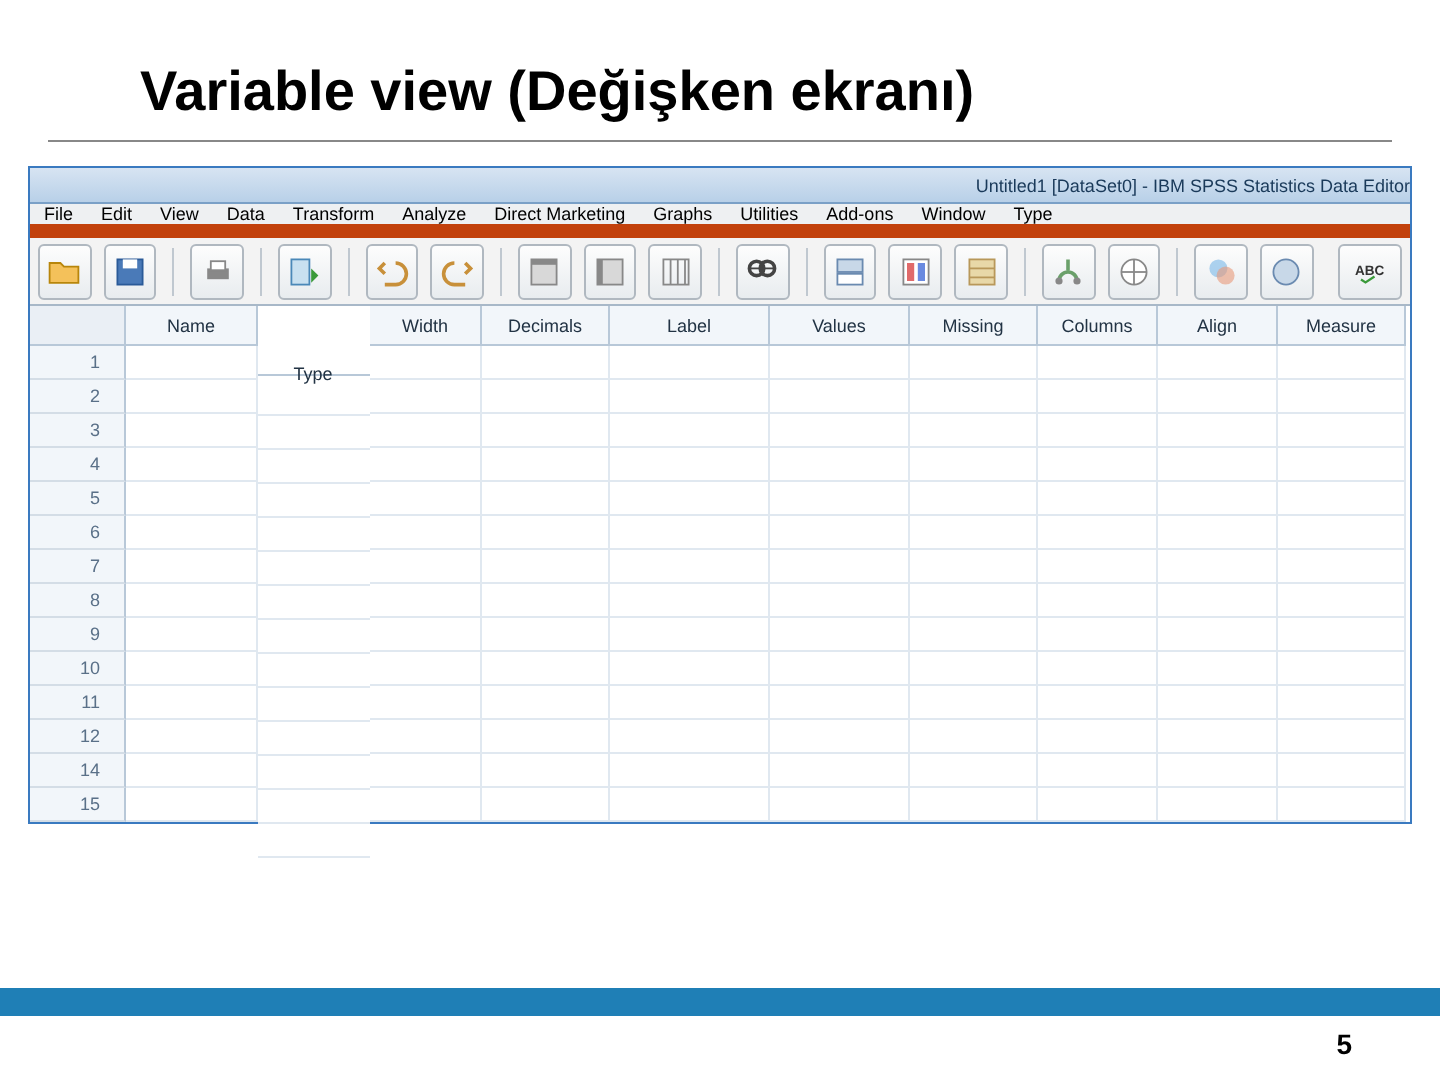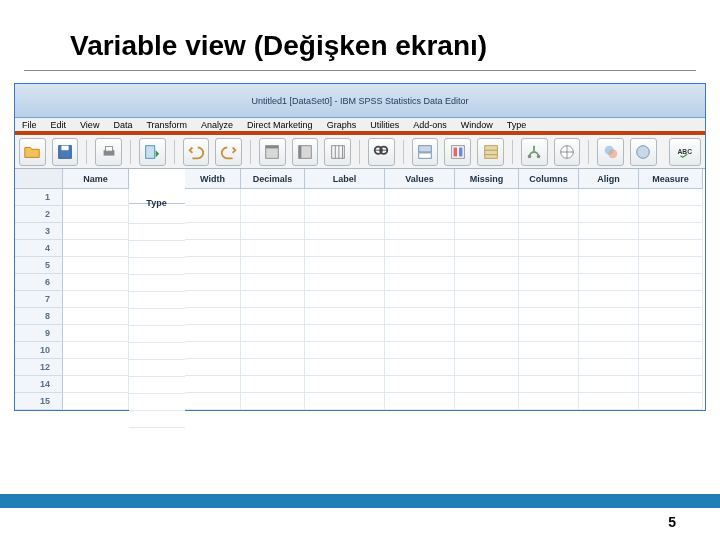--- a/index.html
+++ b/index.html
@@ -3,31 +3,31 @@
 <meta charset="utf-8">
 <style>
   * { box-sizing: border-box; margin: 0; padding: 0; }
   body { width: 720px; height: 540px; font-family: Arial, sans-serif; background: #fff; position: relative; overflow: hidden; }
   
   .slide-title { font-size: 28px; font-weight: 700; padding: 30px 0 8px 70px; color: #000; }
   .title-underline { border-bottom: 1px solid #888; margin: 0 24px 12px 24px; }
   
   .app-window { margin: 0 0 0 14px; width: 692px; border: 1px solid #3a7ac0; background: #fff; }
   
-  .titlebar { background: linear-gradient(#d7e4f2, #b8d0e8); border-bottom: 1px solid #7aa0c7; height: 34px; display: flex; align-items: center; justify-content: center; font-size: 9px; color: #1a3a5a; }
-  
-  .menubar { background: #eef0f2; border-bottom: 4px solid #c2410c; height: 17px; display: flex; align-items: center; font-size: 9px; }
+  .titlebar { background: linear-gradient(#d7e4f2, #b8d0e8); border-bottom: 1px solid #7aa0c7; height: 18px; display: flex; align-items: center; justify-content: flex-end; font-size: 9px; color: #1a3a5a; }
+  
+  .menubar { background: #eef0f2; border-bottom: 7px solid #c2410c; height: 17px; display: flex; align-items: center; font-size: 9px; }
   .menubar span { padding: 0 7px; cursor: pointer; }
   
   .toolbar { background: #f3f3f3; border-bottom: 1px solid #a8b8c8; height: 34px; display: flex; align-items: center; gap: 6px; padding: 2px 4px; }
   .tool-btn { width: 28px; height: 28px; border: 1px solid #b0b8c0; border-radius: 3px; background: linear-gradient(#fdfdfd,#e8ecef); display: flex; align-items: center; justify-content: center; cursor: pointer; }
   .tool-sep { width: 1px; height: 24px; background: #c0c8d0; margin: 0 2px; }
   .tool-btn svg { width: 18px; height: 18px; }
   
-  .grid-area { display: flex; flex-direction: column; font-weight: bold; }
+  .grid-area { display: flex; flex-direction: column; }
   .col-headers { display: flex; height: 20px; }
   .corner { width: 48px; border-right: 1px solid #b8c8d8; border-bottom: 1px solid #b8c8d8; background: #eaeff5; }
   .col-header { border-right: 1px solid #b8c8d8; border-bottom: 1px solid #b8c8d8; background: #f2f6fa; display: flex; align-items: center; justify-content: center; font-size: 9px; color: #223344; cursor: pointer; }
   
   .grid-body { display: flex; flex-direction: column; }
   .grid-row { display: flex; height: 17px; }
   .row-header { width: 48px; border-right: 1px solid #b8c8d8; border-bottom: 1px solid #d4dde6; background: #f2f6fa; display: flex; align-items: center; justify-content: flex-end; padding-right: 12px; font-size: 9px; color: #5a7088; cursor: pointer; }
   .cell { border-right: 1px solid #e0e8f0; border-bottom: 1px solid #e0e8f0; background: #fff; }
   
   .w-name { width: 66px; } .w-type { width: 56px; margin-top: 34px; } .w-width { width: 56px; } .w-dec { width: 64px; }
@@ -325,20 +325,33 @@
           <div class="cell w-width"></div>
           <div class="cell w-dec"></div>
           <div class="cell w-label"></div>
           <div class="cell w-values"></div>
           <div class="cell w-missing"></div>
           <div class="cell w-columns"></div>
           <div class="cell w-align"></div>
           <div class="cell w-measure"></div>
         </div>
         <div class="grid-row">
+          <div class="row-header">11</div>
+          <div class="cell w-name"></div>
+          <div class="cell w-type"></div>
+          <div class="cell w-width"></div>
+          <div class="cell w-dec"></div>
+          <div class="cell w-label"></div>
+          <div class="cell w-values"></div>
+          <div class="cell w-missing"></div>
+          <div class="cell w-columns"></div>
+          <div class="cell w-align"></div>
+          <div class="cell w-measure"></div>
+        </div>
+        <div class="grid-row">
           <div class="row-header">12</div>
           <div class="cell w-name"></div>
           <div class="cell w-type"></div>
           <div class="cell w-width"></div>
           <div class="cell w-dec"></div>
           <div class="cell w-label"></div>
           <div class="cell w-values"></div>
           <div class="cell w-missing"></div>
           <div class="cell w-columns"></div>
           <div class="cell w-align"></div>

